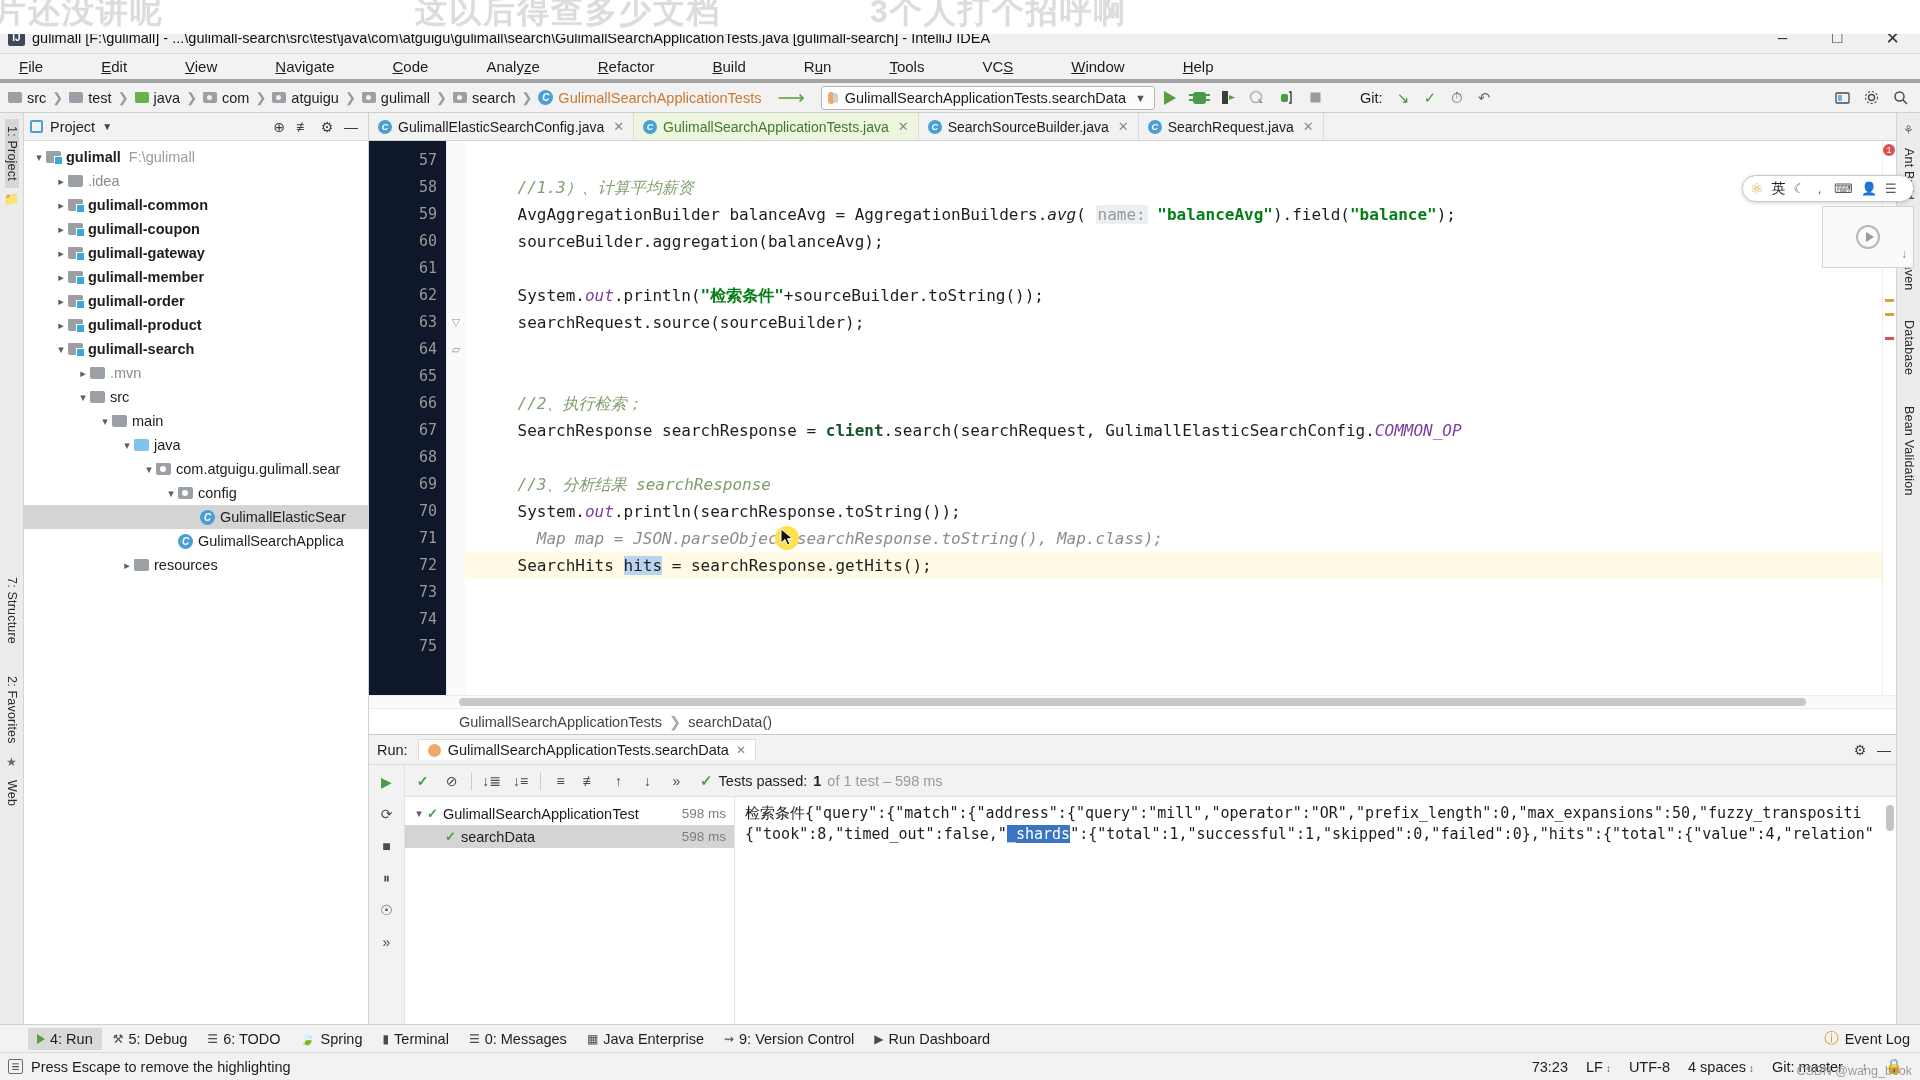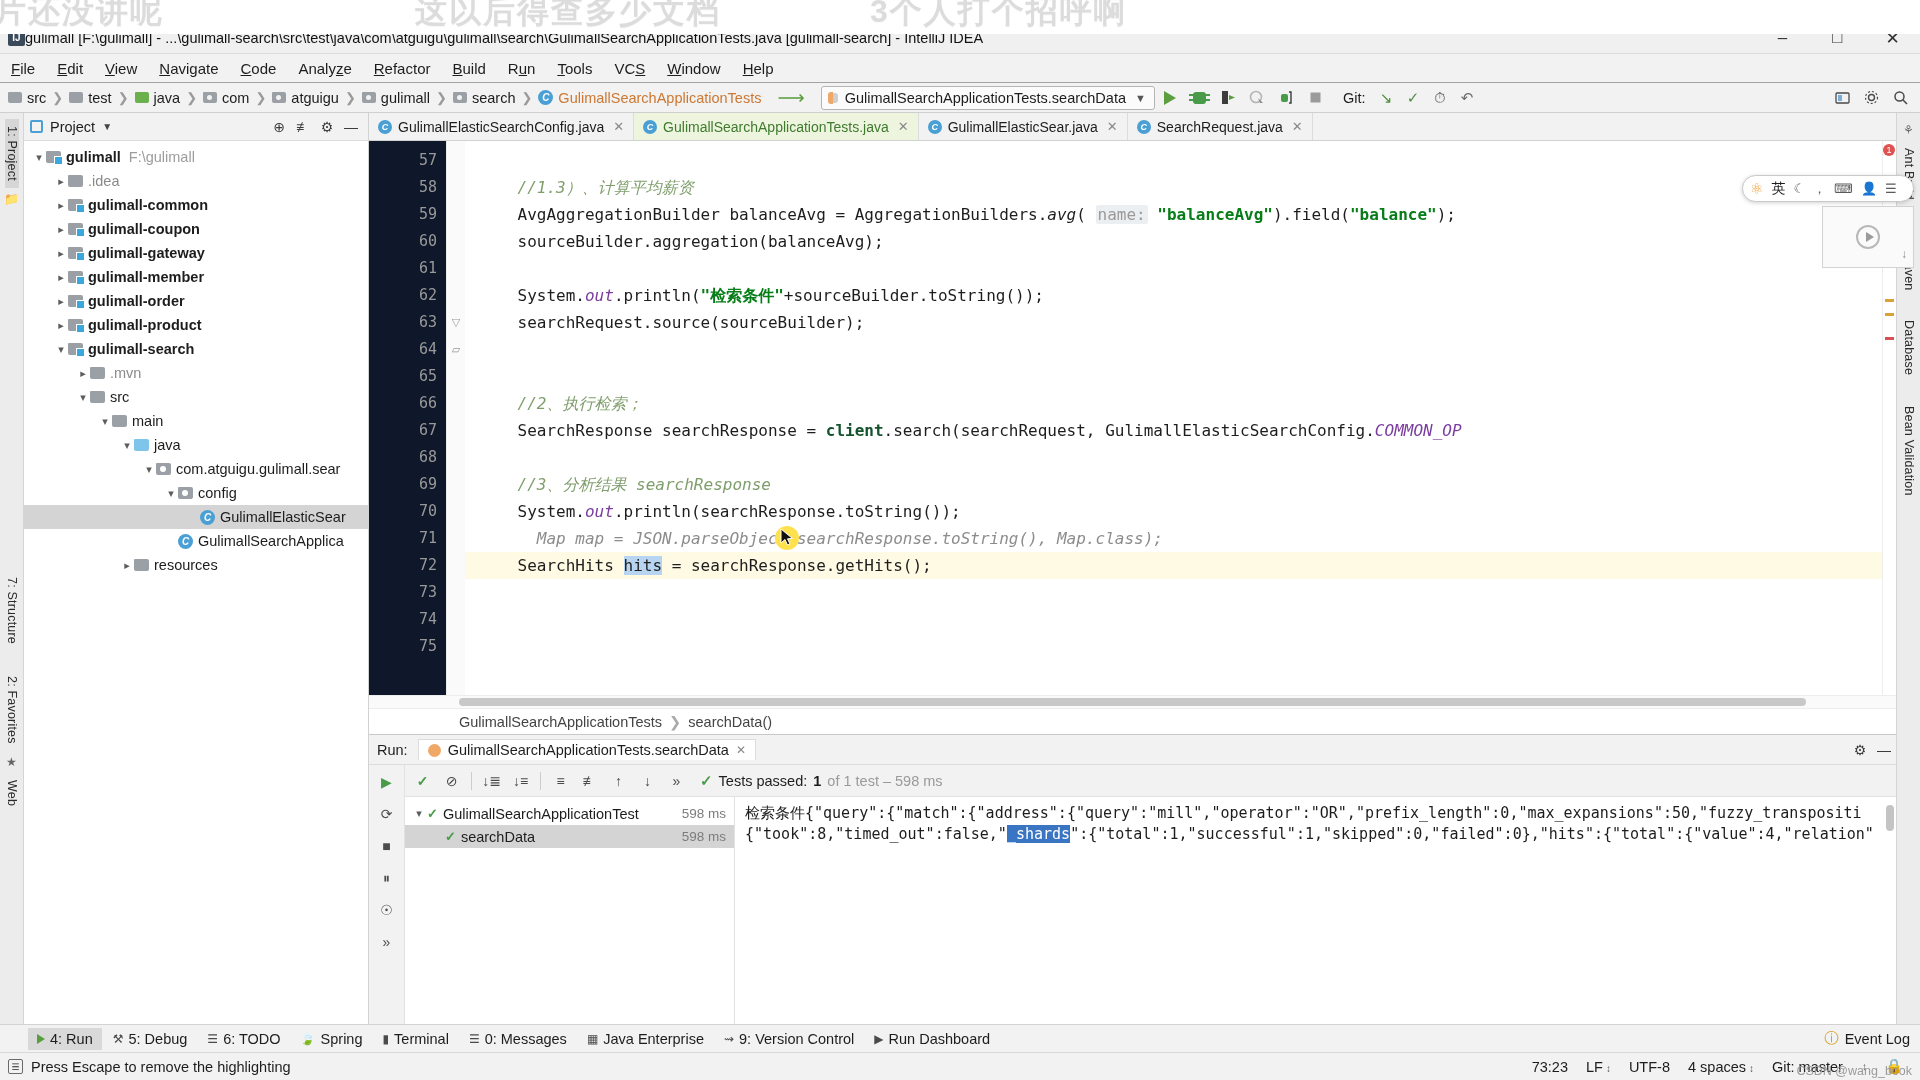--- a/index.html
+++ b/index.html
@@ -30,30 +30,30 @@
 
   
   .titlebar {
     height:32px; background:#f0f0f0; border-bottom:1px solid #dcdcdc;
     display:flex; align-items:center; padding-left:8px; position:relative; z-index:50;
     margin-top:22px;
   }
   .tb-icon {
     width:17px;height:17px;border-radius:2px;background:#3b4a5a;
     color:#fff;font-size:10px;display:flex;align-items:center;justify-content:center;
-    font-weight:bold;flex:none;
+    font-weight:bold;margin-right:7px;flex:none;
   }
   .tb-title { font-size:14.5px; color:#111; white-space:nowrap; }
   .win-ctrls { position:absolute; right:0; top:0; height:32px; display:flex; }
   .win-btn { width:55px;height:32px;display:flex;align-items:center;justify-content:center;
     font-size:17px;color:#333; }
 
   
   .menubar { height:29px; background:#f2f2f2; display:flex; align-items:center;
-    border-bottom:1px solid #a3a3a3; }
+    padding-left:8px; border-bottom:4px solid #a3a3a3;gap:36px; }
   .menu-item { padding:3px 11px; font-size:15px; color:#1d1d1d; cursor:default; }
   .menu-item u { text-decoration:underline; }
 
   
   .navbar { height:30px; background:#f2f2f2; display:flex; align-items:center;
     padding-left:8px; border-bottom:1px solid #cfcfcf; position:relative; }
   .crumb { display:flex; align-items:center; font-size:14.5px; color:#1d1d1d; }
   .crumb .ico { margin-right:5px; display:inline-block; }
   .sep { color:#9a9a9a; margin:0 6px; font-size:13px; }
   .folder {
@@ -82,21 +82,21 @@
   .runcfg .name { font-size:14.5px; color:#1d1d1d; white-space:nowrap; }
   .runcfg .chev { margin-left:9px; color:#555; font-size:11px; }
 
   .tbtn { width:27px;height:26px;display:flex;align-items:center;justify-content:center;
     margin-left:2px; border-radius:3px; }
   .tri { width:0;height:0;border-left:12px solid #5a9e3f;border-top:7px solid transparent;
     border-bottom:7px solid transparent; }
   .bug { width:13px;height:12px;background:#4a9b48;border-radius:3px;position:relative; }
   .bug:before{content:"";position:absolute;left:-4px;top:2px;width:21px;height:2px;background:#4a9b48;}
   .bug:after{content:"";position:absolute;left:-4px;top:7px;width:21px;height:2px;background:#4a9b48;}
-  .gitsec { display:flex;align-items:center;margin-left:14px;font-size:14.5px;color:#1d1d1d; }
+  .gitsec { display:flex;align-items:center;margin-left:31px;font-size:14.5px;color:#1d1d1d; }
   .gitsec .lbl { margin-right:7px; }
   .gbtn { width:25px;height:25px;display:flex;align-items:center;justify-content:center;
     color:#4f8f3f;font-size:15px;margin:0 1px; }
   .gbtn.grey { color:#6a6a6a; }
 
   
   .body { flex:1; display:flex; min-height:0; position:relative; }
 
   
   .rail { width:24px; background:#ececec; border-right:1px solid #d5d5d5;
@@ -567,21 +567,21 @@
           <span>GulimallElasticSearchConfig.java</span>
           <span class="x">✕</span>
         </div>
         <div class="tab activegreen">
           <span class="ci">C</span>
           <span class="tab-green-txt">GulimallSearchApplicationTests.java</span>
           <span class="x">✕</span>
         </div>
         <div class="tab">
           <span class="ci">C</span>
-          <span>GulimallElasticSear.java</span>
+          <span>SearchSourceBuilder.java</span>
           <span class="x">✕</span>
         </div>
         <div class="tab">
           <span class="ci">C</span>
           <span>SearchRequest.java</span>
           <span class="x">✕</span>
         </div>
       </div>
 
       <div class="codewrap">

